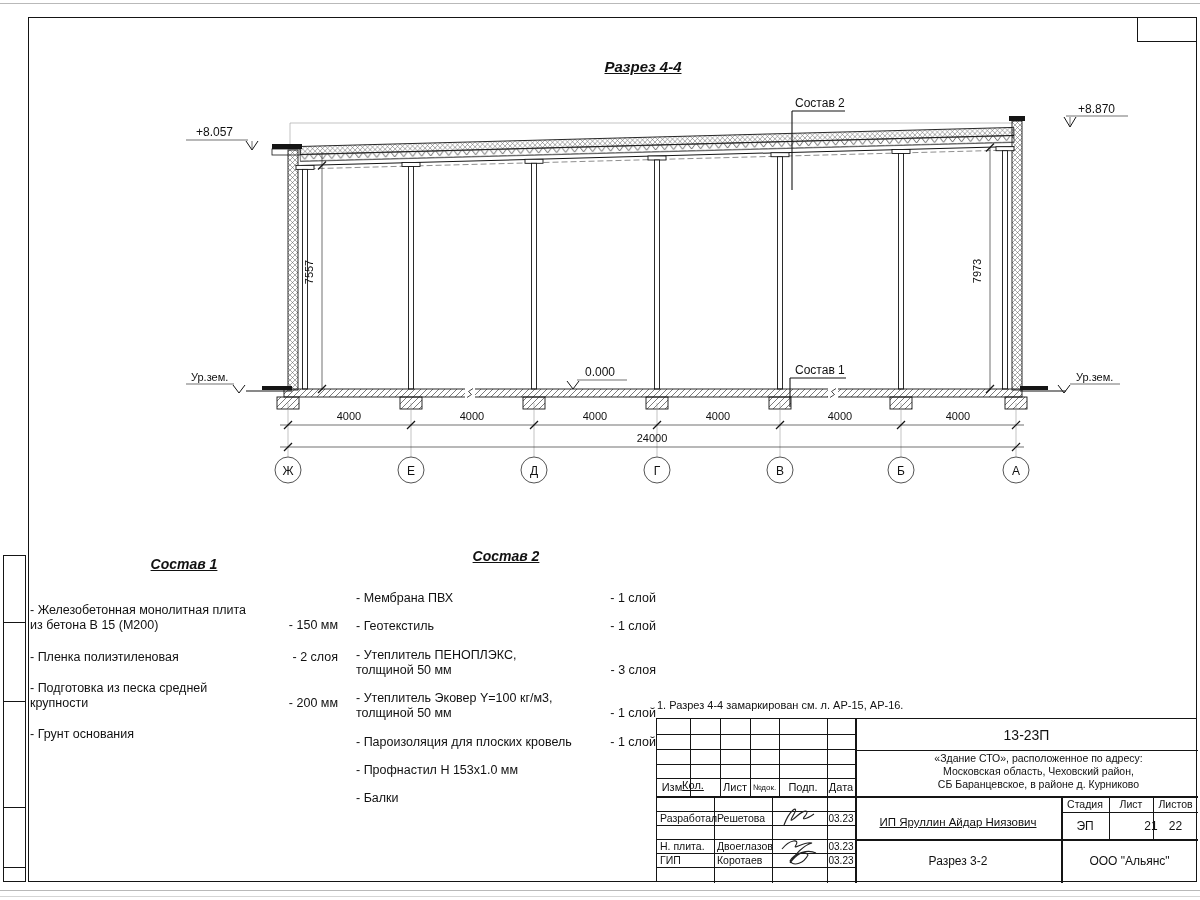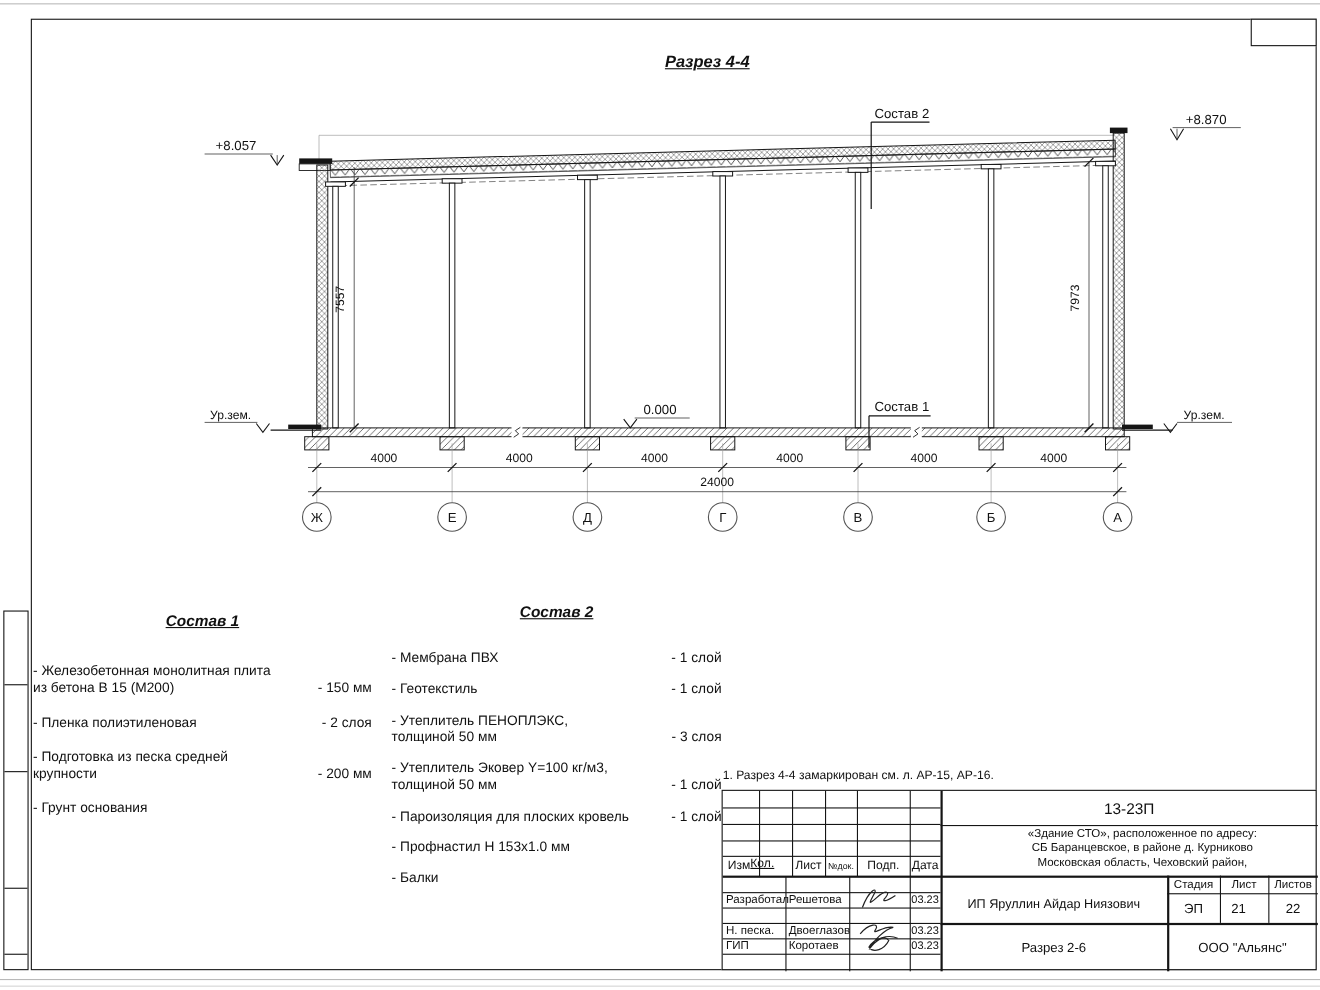--- a/index.html
+++ b/index.html
@@ -9,21 +9,21 @@
   .edge { position:absolute; background:#b9b9b9; }
   #frame { position:absolute; left:28px; top:17px; width:1169px; height:865px; border:1.6px solid #151515; }
   #corner-box { position:absolute; left:1137px; top:17px; width:60px; height:25px; border:1.4px solid #151515; background:#fff; }
   #left-strip { position:absolute; left:3px; top:555px; width:23px; height:327px; border:1px solid #151515; }
   #left-strip .hl { left:0; width:100%; height:1px; background:#151515; position:absolute; }
   svg text { font-family:"Liberation Sans", sans-serif; fill:#111; }
   .thin  { stroke:#333; stroke-width:0.7; }
   .thin-light { stroke:#9a9a9a; stroke-width:0.6; }
   .med   { stroke:#151515; stroke-width:1.1; }
   .tick  { stroke:#151515; stroke-width:1.2; }
-  #dwg-title { left:558px; top:48px; width:170px; text-align:center; font-size:15px; font-style:italic; font-weight:600; text-decoration:underline; }
+  #dwg-title { left:558px; top:58px; width:170px; text-align:center; font-size:15px; font-style:italic; font-weight:600; text-decoration:underline; }
   .comp { position:absolute; font-size:12.5px; line-height:1.22; }
   .comp-title { text-align:center; font-style:italic; font-size:14px; font-weight:600; text-decoration:underline; }
   .ci { display:flex; align-items:flex-end; }
   .ci-name { white-space:pre-line; }
   .ci-val { margin-left:auto; white-space:nowrap; text-align:center; }
   #comp1 { left:30px; top:556px; width:308px; }
   #comp1 .comp-title { margin-bottom:30px; }
   #comp1 .ci { margin-bottom:16px;gap:36px; }
   #comp2 { left:356px; top:548px; width:300px; }
   #comp2 .comp-title { margin-bottom:26px; }
@@ -331,44 +331,44 @@
     <div class="cell" style="left:0;   top:59px; width:33px; height:18px;">Изм.</div>
     <div class="cell" style="left:21px; top:59px; width:30px; height:14px;text-decoration:underline;">Кол.</div>
     <div class="cell" style="left:63px; top:59px; width:30px; height:18px;">Лист</div>
     <div class="cell" style="left:93px; top:59px; width:29px; height:18px; font-size:8px;text-align:center;">№док.</div>
     <div class="cell" style="left:122px; top:59px; width:48px; height:18px;">Подп.</div>
     <div class="cell" style="left:170px; top:59px; width:28px; height:18px;">Дата</div>
 
     <div class="cell left" style="left:0; top:92px; width:57px; height:14px; font-size:10.5px;">Разработал</div>
     <div class="cell left" style="left:57px; top:92px; width:58px; height:14px; font-size:10.5px;">Решетова</div>
     <div class="cell" style="left:170px; top:92px; width:28px; height:14px; font-size:10px;">03.23</div>
-    <div class="cell left" style="left:0; top:120px; width:57px; height:14px; font-size:10.5px;">Н. песка.</div>
+    <div class="cell left" style="left:0; top:120px; width:57px; height:14px; font-size:10.5px;">Н. плита.</div>
     <div class="cell left" style="left:57px; top:120px; width:58px; height:14px; font-size:10.5px;">Двоеглазов</div>
     <div class="cell" style="left:170px; top:120px; width:28px; height:14px; font-size:10px;">03.23</div>
     <div class="cell left" style="left:0; top:134px; width:57px; height:14px; font-size:10.5px;">ГИП</div>
     <div class="cell left" style="left:57px; top:134px; width:58px; height:14px; font-size:10.5px;">Коротаев</div>
     <div class="cell" style="left:170px; top:134px; width:28px; height:14px; font-size:10px;">03.23</div>
 
     <svg class="sig-svg" style="left:117px; top:84px;" width="52" height="28" viewBox="0 0 52 28">
       <path d="M10,22 C16,6 24,3 21,9 C18,15 13,22 23,13 C31,6 36,7 31,13 C27,17 31,17 40,11" fill="none" stroke="#222" stroke-width="1.1"></path>
     </svg>
     <svg class="sig-svg" style="left:117px; top:116px;" width="52" height="36" viewBox="0 0 52 36">
       <path d="M8,14 C16,4 26,4 22,10 C18,16 30,6 38,8 C30,10 20,20 16,28 C22,20 30,14 34,20 C30,28 20,32 16,26 C20,18 34,14 42,18" fill="none" stroke="#222" stroke-width="1.1"></path>
     </svg>
 
     <div class="cell" style="left:198px; top:0; width:343px; height:31px; font-size:14px;">13-23П</div>
     <div class="abs" style="left:198px; top:33px; width:343px; text-align:center; font-size:10.5px; line-height:13px;padding-left:24px;">
       <div>«Здание СТО», расположенное по адресу:</div>
+      <div>Московская область, Чеховский район,</div>
       <div>СБ Баранцевское, в районе д. Курниково</div>
-      <div>Московская область, Чеховский район,</div>
     </div>
-    <div class="cell" style="left:198px; top:77px; width:206px; height:52px; font-size:11.5px;">ИП Яруллин Айдар Ниязович</div>
-    <div class="cell" style="left:198px; top:120px; width:206px; height:44px; font-size:12px;">Разрез 2-6</div>
+    <div class="cell" style="left:198px; top:77px; width:206px; height:52px; font-size:11.5px;text-decoration:underline;">ИП Яруллин Айдар Ниязович</div>
+    <div class="cell" style="left:198px; top:120px; width:206px; height:44px; font-size:12px;">Разрез 3-2</div>
     <div class="cell" style="left:404px; top:77px; width:48px; height:16px; font-size:10.5px;">Стадия</div>
     <div class="cell" style="left:452px; top:77px; width:44px; height:16px; font-size:10.5px;">Лист</div>
     <div class="cell" style="left:496px; top:77px; width:45px; height:16px; font-size:10.5px;">Листов</div>
     <div class="cell" style="left:404px; top:93px; width:48px; height:27px; font-size:12px;">ЭП</div>
-    <div class="cell" style="left:447px; top:93px; width:44px; height:27px; font-size:12px;">21</div>
+    <div class="cell" style="left:472px; top:93px; width:44px; height:27px; font-size:12px;">21</div>
     <div class="cell" style="left:496px; top:93px; width:45px; height:27px; font-size:12px;">22</div>
     <div class="cell" style="left:404px; top:120px; width:137px; height:44px; font-size:12px;">ООО "Альянс"</div>
   </div>
 
 </div>
 
 </body></html>

